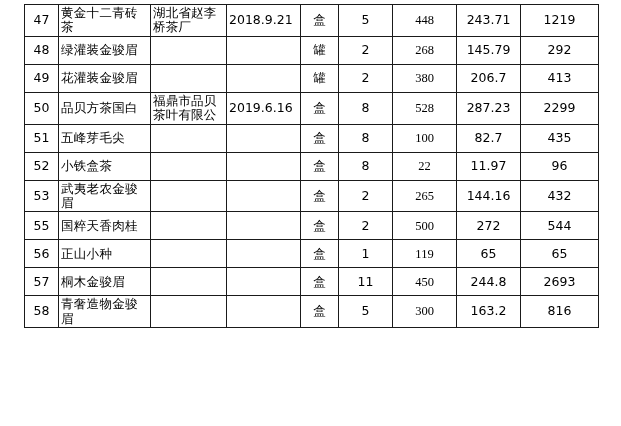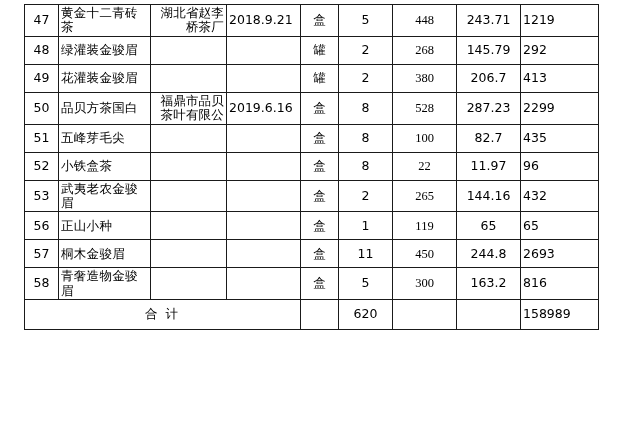--- a/index.html
+++ b/index.html
@@ -44,27 +44,27 @@
   col.c-mfr  { width: 76px; }
   col.c-date { width: 74px; }
   col.c-unit { width: 38px; }
   col.c-qty  { width: 54px; }
   col.c-price{ width: 64px; }
   col.c-disc { width: 64px; }
   col.c-total{ width: 78px; }
 
   td.idx   { text-align: center; font-size: 13px; }
   td.name  { text-align: left; font-size: 13px; letter-spacing: 0.3px; }
-  td.mfr   { text-align: right; font-size: 12.5px; letter-spacing: 0.2px; }
+  td.mfr   { text-align: left; font-size: 12.5px; letter-spacing: 0.2px; }
   td.date  { text-align: left; font-size: 12.5px; }
   td.unit  { text-align: center; font-size: 13px; }
   td.qty   { text-align: center; font-size: 13px; }
   td.price { text-align: center; font-size: 13px; font-family: Liberation Serif, serif; }
   td.disc  { text-align: center; font-size: 13px; }
-  td.total { font-size: 13px; }
+  td.total { text-align: center; font-size: 13px; }
 
   tr.sum td { height: 30px; }
   td.sum-label { text-align: center; font-size: 13px; letter-spacing: 2px; }
   td.blank { }
 
   .note {
     position: absolute;
     left: 0;
     top: 398px;
     width: 621px;
@@ -171,20 +171,31 @@
         <td class="mfr"></td>
         <td class="date"></td>
         <td class="unit">盒</td>
         <td class="qty">2</td>
         <td class="price">265</td>
         <td class="disc">144.16</td>
         <td class="total">432</td>
       </tr>
 
 
+      <tr>
+        <td class="idx">55</td>
+        <td class="name">国粹天香肉桂</td>
+        <td class="mfr"></td>
+        <td class="date"></td>
+        <td class="unit">盒</td>
+        <td class="qty">2</td>
+        <td class="price">500</td>
+        <td class="disc">272</td>
+        <td class="total">544</td>
+      </tr>
 
       <tr>
         <td class="idx">56</td>
         <td class="name">正山小种</td>
         <td class="mfr"></td>
         <td class="date"></td>
         <td class="unit">盒</td>
         <td class="qty">1</td>
         <td class="price">119</td>
         <td class="disc">65</td>
@@ -208,26 +219,18 @@
         <td class="name">青奢造物金骏眉</td>
         <td class="mfr"></td>
         <td class="date"></td>
         <td class="unit">盒</td>
         <td class="qty">5</td>
         <td class="price">300</td>
         <td class="disc">163.2</td>
         <td class="total">816</td>
       </tr>
 
-      <tr class="sum">
-        <td class="sum-label" colspan="4">合 计</td>
-        <td class="blank"></td>
-        <td class="qty">620</td>
-        <td class="blank"></td>
-        <td class="blank"></td>
-        <td class="total">158989</td>
-      </tr>
 
     </tbody>
   </table>
 
 
 </div>
 
 </body></html>

